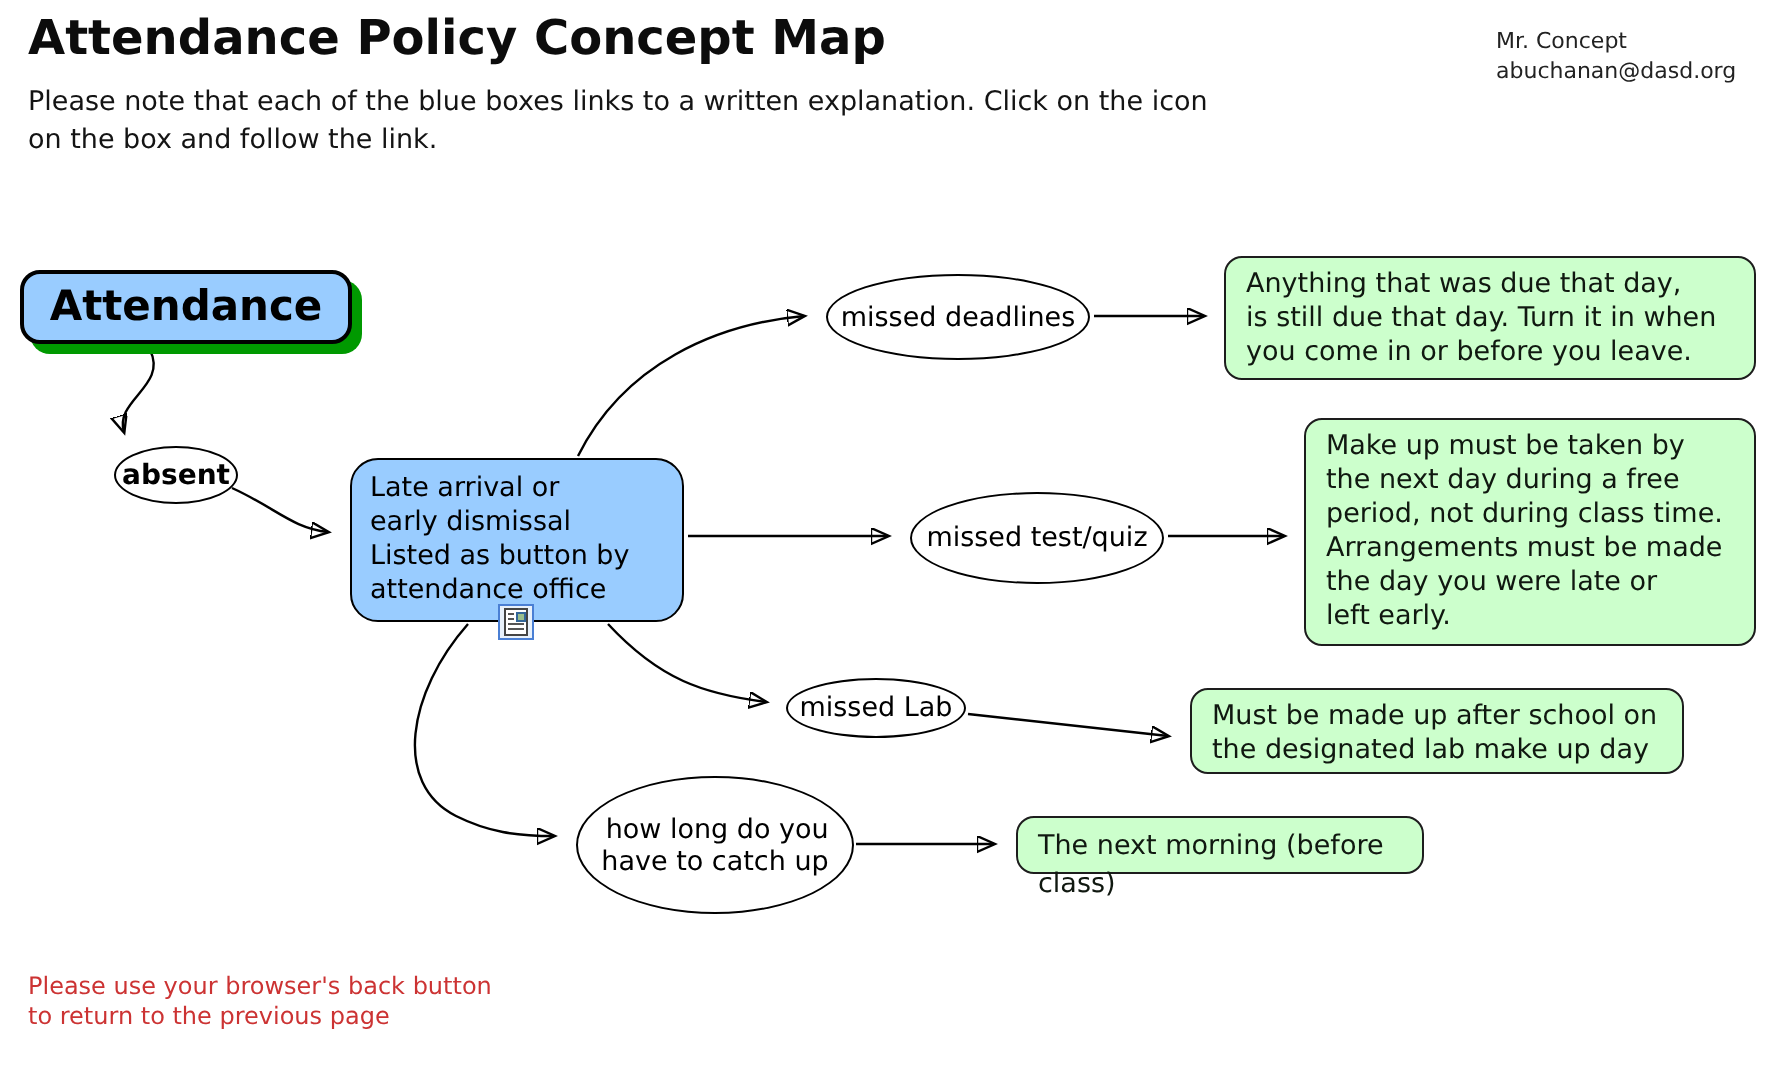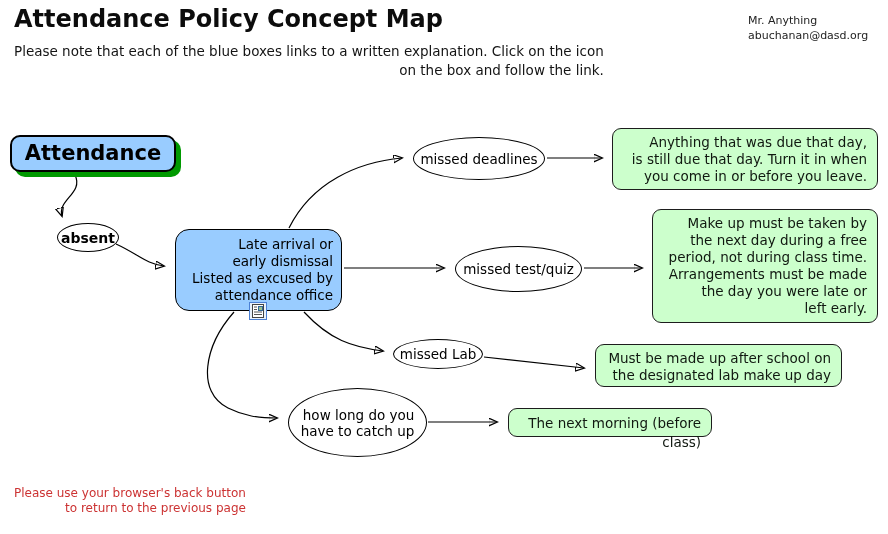--- a/index.html
+++ b/index.html
@@ -1,21 +1,21 @@
 <!DOCTYPE html>
 <html><head>
 <meta charset="utf-8">
 <style>
   html,body{margin:0;padding:0;background:#fff;}
   #canvas{
     position:relative;width:888px;height:534px;background:#fff;overflow:hidden;
     font-family:"DejaVu Sans","Liberation Sans",sans-serif;color:#111;
   }
   .abs{position:absolute;}
-  .pre{white-space:pre-line;text-align:right;}
+  .pre{white-space:pre-line;}
 
   
   .title{left:14px;top:5px;font-size:24px;font-weight:bold;letter-spacing:0;color:#0c0c0c;}
   .note{left:14px;top:42px;font-size:13.5px;line-height:19px;color:#141414;}
   .author{left:748px;top:13px;font-size:11px;line-height:15px;color:#222;}
 
   
   #wires{position:absolute;left:0;top:0;z-index:1;pointer-events:none;}
   #wires path{fill:none;stroke:#000;stroke-width:1.2px;}
 
@@ -63,21 +63,21 @@
 </style>
 </head>
 <body>
 
 <div id="canvas">
 
   <div class="abs title">Attendance Policy Concept Map</div>
   <div class="abs note pre">Please note that each of the blue boxes links to a written explanation. Click on the icon
 on the box and follow the link.</div>
   <div class="abs author">
-    <div>Mr. Anything</div>
+    <div>Mr. Concept</div>
     <div>abuchanan@dasd.org</div>
   </div>
 
   <svg id="wires" width="888" height="534">
     <defs>
       <marker id="arrow" markerWidth="11" markerHeight="9" refX="8.5" refY="4" orient="auto" markerUnits="userSpaceOnUse">
         <path d="M0,0 L9,4 L0,8 Z" fill="#000" stroke="none"></path>
       </marker>
     </defs>
     <path d="M 75,175 C 84,193 57,200 62,216" marker-end="url(#arrow)"></path>
@@ -92,21 +92,21 @@
     <path d="M 428,422 L 497,422" marker-end="url(#arrow)"></path>
   </svg>
 
   <div class="abs node blue-root">Attendance</div>
 
   <div class="abs node ellipse e-absent">absent</div>
 
   <div class="abs node blue-box">
     <div class="bold pre">Late arrival or
 early dismissal</div>
-    <div class="pre">Listed as excused by
+    <div class="pre">Listed as button by
 attendance office</div>
   </div>
 
   <div class="abs link-icon">
     <svg width="18" height="18" viewBox="0 0 18 18">
       <rect x="0.5" y="0.5" width="17" height="17" fill="#e8f1fb" stroke="#4a7fd4" stroke-width="1"></rect>
       <rect x="3.5" y="2.5" width="11" height="13" fill="#ffffff" stroke="#444444" stroke-width="1"></rect>
       <rect x="9.5" y="4.5" width="4" height="4" fill="#9abf8e" stroke="#336699" stroke-width="1"></rect>
       <line x1="5" y1="5" x2="8" y2="5" stroke="#555" stroke-width="1"></line>
       <line x1="5" y1="7.5" x2="8" y2="7.5" stroke="#555" stroke-width="1"></line>

